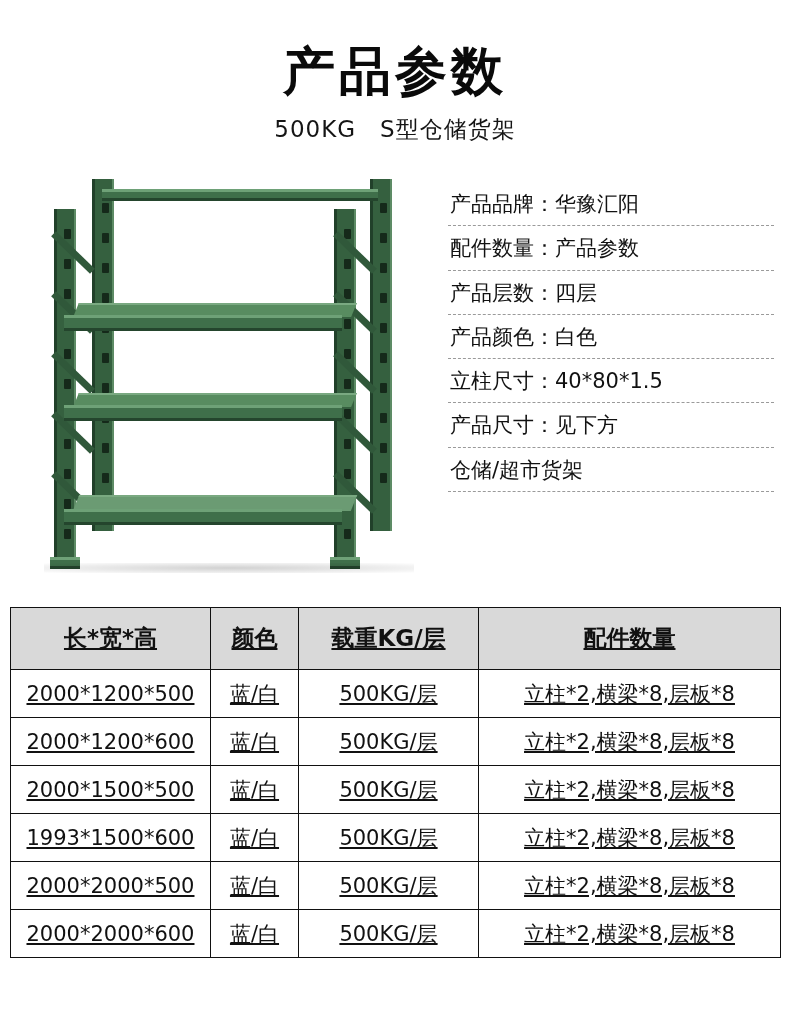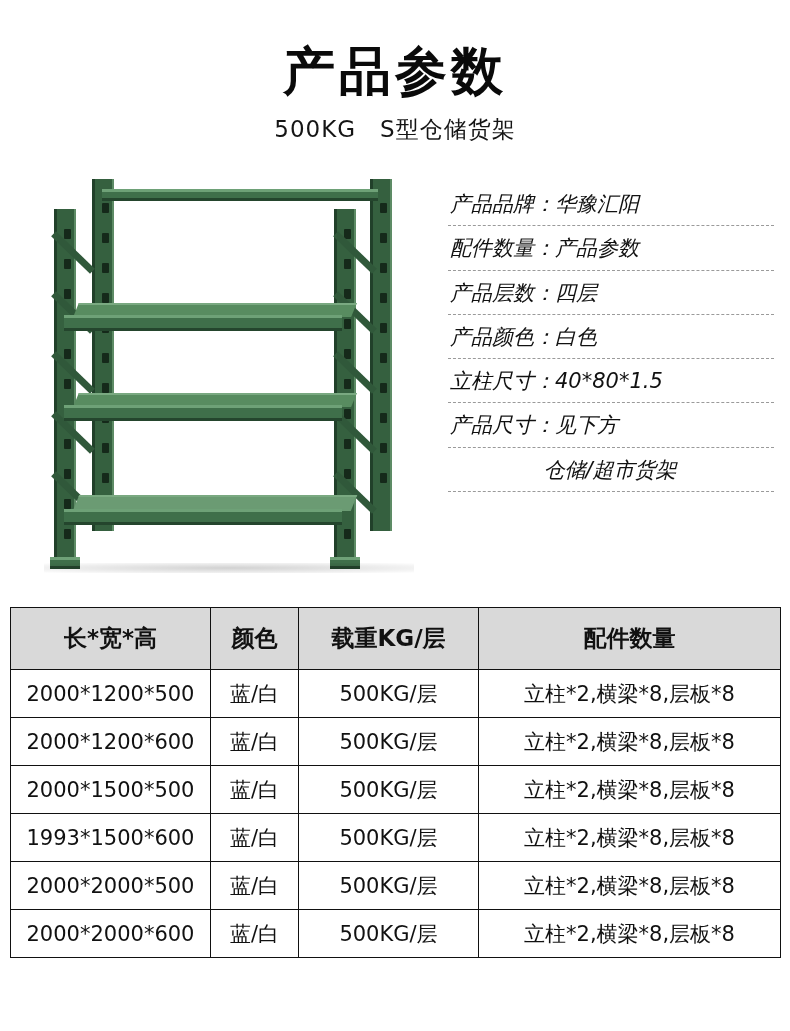--- a/index.html
+++ b/index.html
@@ -54,33 +54,33 @@
     flex: 1;
     padding-left: 12px;
     padding-top: 16px;
   }
   .spec-row {
     border-bottom: 1px dashed #9a9a9a;
     padding: 9px 2px 8px 2px;
     font-size: 21px;
     line-height: 1.25;
     white-space: nowrap;
-    font-style: italic;
   }
   .spec-row:first-child { padding-top: 4px; }
   .spec-label { color: #111; }
   .spec-value { color: #111; }
   .spec-row.cont {
-    text-align: center;
+    text-align: left;
     padding-right: 4px;
   }
 
   
   .table-wrap {
     padding: 16px 10px 0 10px;
+    text-decoration: underline;
   }
   table.params {
     border-collapse: collapse;
     width: 770px;
     table-layout: fixed;
   }
   table.params th, table.params td {
     border: 1px solid #111111;
     text-align: center;
     font-size: 21px;

